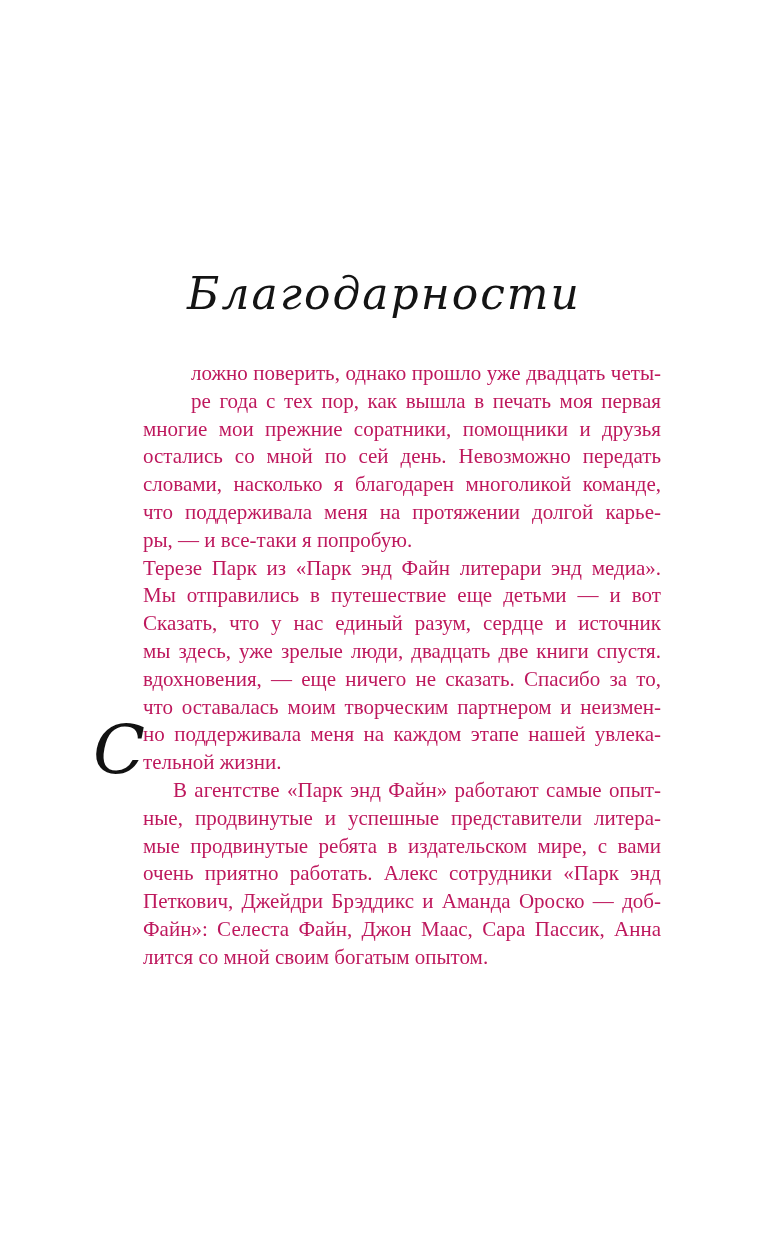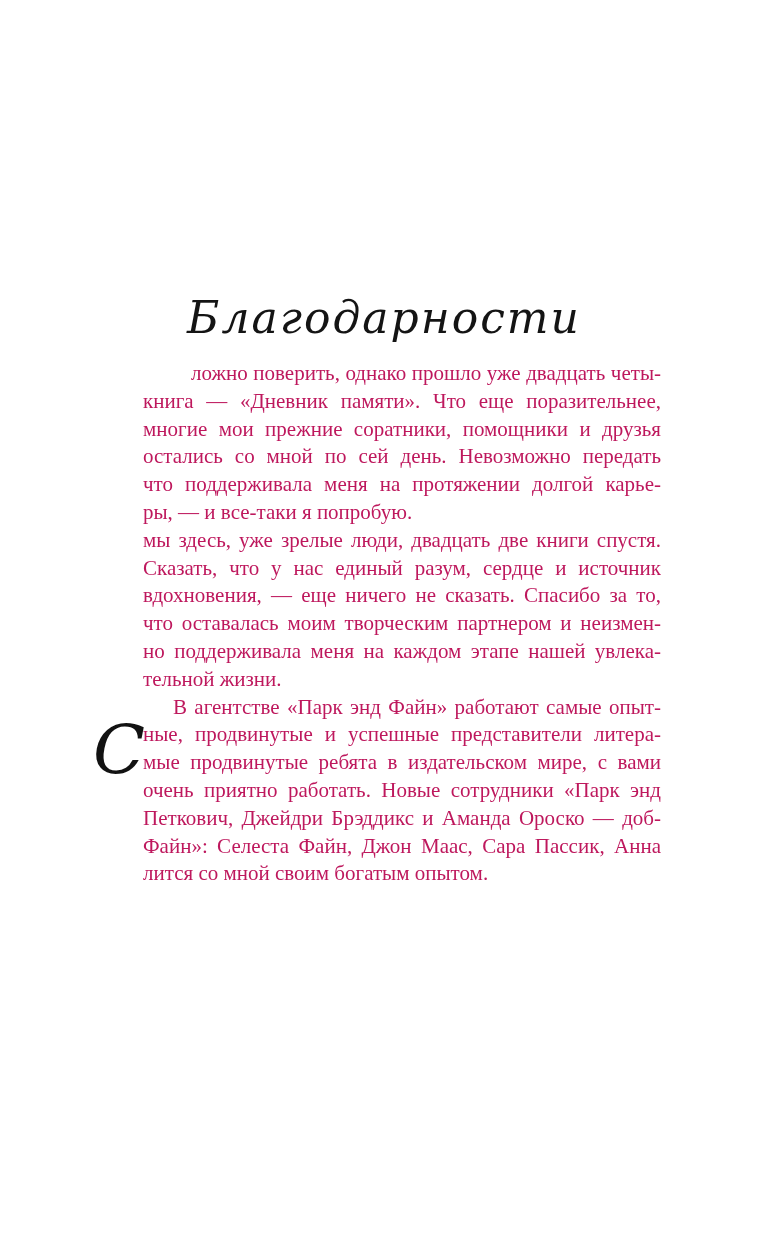--- a/index.html
+++ b/index.html
@@ -15,21 +15,21 @@
   .page {
     position: relative;
     width: 768px;
     height: 1241px;
     background: #ffffff;
     color: #121212;
     font-family: "Liberation Serif", serif;
   }
   .chapter-title {
     position: absolute;
-    top: 292px;
+    top: 268px;
     left: 0;
     width: 768px;
     text-align: center;
     font-family: "DejaVu Serif", serif;
     font-style: italic;
     font-weight: 400;
     font-size: 44px;
     letter-spacing: 2px;
     color: #141414;
   }
@@ -79,40 +79,43 @@
 <div class="page">
 
   <div class="chapter-title">Благодарности</div>
 
   <div class="text-block">
 
     <span class="drop-cap">С</span>
 
     <div class="para">
       <div class="line dropcap-offset">ложно поверить, однако прошло уже двадцать четы-</div>
-      <div class="line">книга — «Дневник памяти». Что еще поразительнее,</div>
+      <div class="line dropcap-offset">ре года с тех пор, как вышла в печать моя первая</div>
       <div class="line">многие мои прежние соратники, помощники и друзья</div>
       <div class="line">остались со мной по сей день. Невозможно передать</div>
+      <div class="line">словами, насколько я благодарен многоликой команде,</div>
       <div class="line">что поддерживала меня на протяжении долгой карье-</div>
       <div class="line last">ры, — и все-таки я попробую.</div>
     </div>
 
     <div class="para">
+      <div class="line">Терезе Парк из «Парк энд Файн литерари энд медиа».</div>
+      <div class="line">Мы отправились в путешествие еще детьми — и вот</div>
+      <div class="line">Сказать, что у нас единый разум, сердце и источник</div>
       <div class="line">мы здесь, уже зрелые люди, двадцать две книги спустя.</div>
-      <div class="line">Сказать, что у нас единый разум, сердце и источник</div>
       <div class="line">вдохновения, — еще ничего не сказать. Спасибо за то,</div>
       <div class="line">что оставалась моим творческим партнером и неизмен-</div>
       <div class="line">но поддерживала меня на каждом этапе нашей увлека-</div>
       <div class="line last">тельной жизни.</div>
     </div>
 
     <div class="para">
       <div class="line indent">В агентстве «Парк энд Файн» работают самые опыт-</div>
       <div class="line">ные, продвинутые и успешные представители литера-</div>
       <div class="line">мые продвинутые ребята в издательском мире, с вами</div>
-      <div class="line">очень приятно работать. Новые сотрудники «Парк энд</div>
+      <div class="line">очень приятно работать. Алекс сотрудники «Парк энд</div>
       <div class="line">Петкович, Джейдри Брэддикс и Аманда Ороско — доб-</div>
       <div class="line">Файн»: Селеста Файн, Джон Маас, Сара Пассик, Анна</div>
       <div class="line last">лится со мной своим богатым опытом.</div>
     </div>
 
   </div>
 </div>
 
 </body></html>

